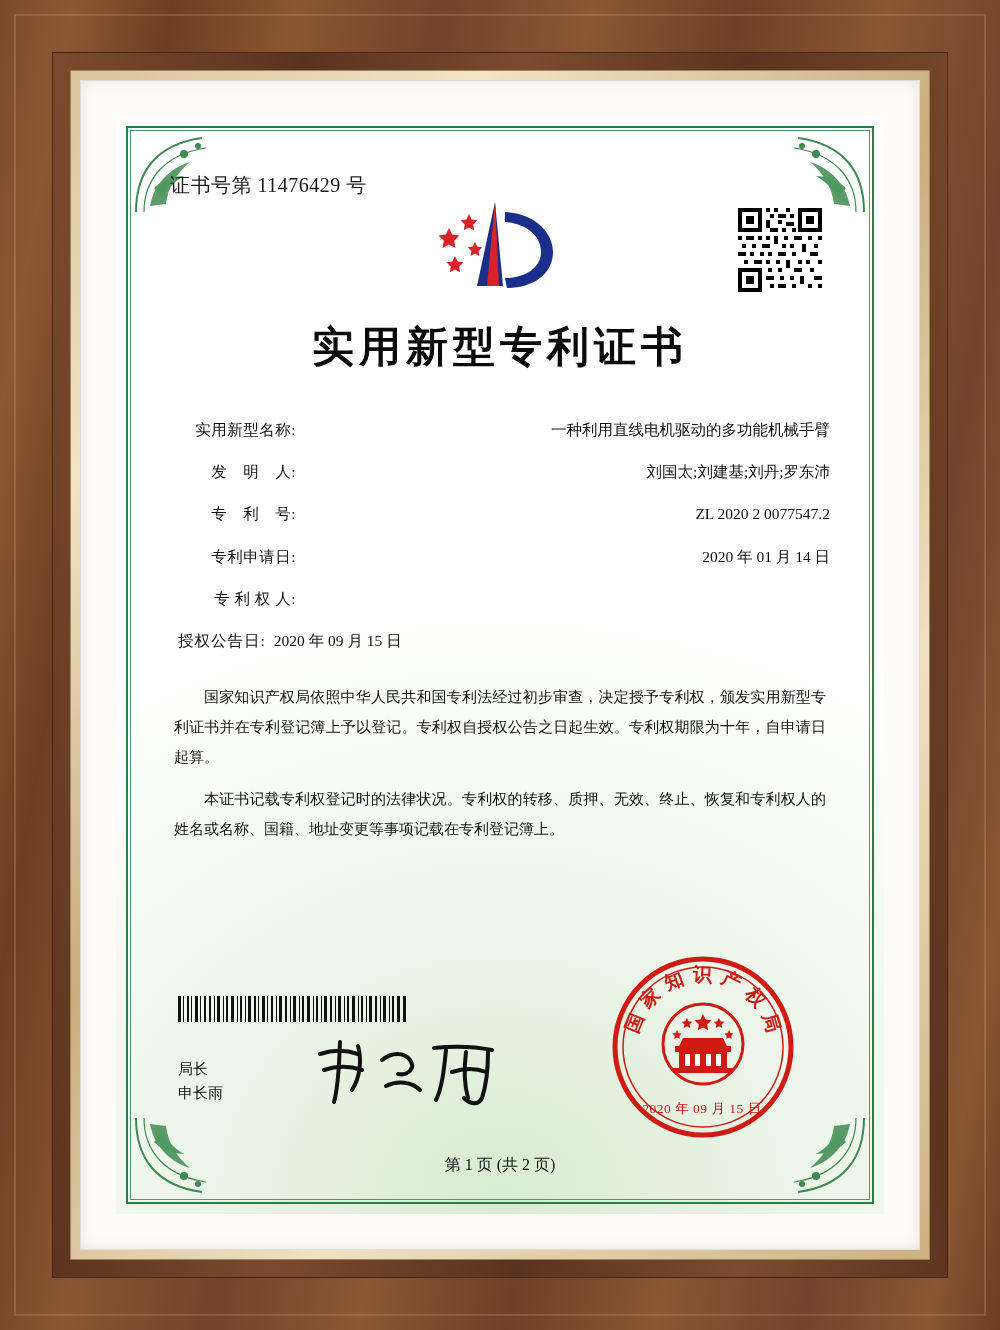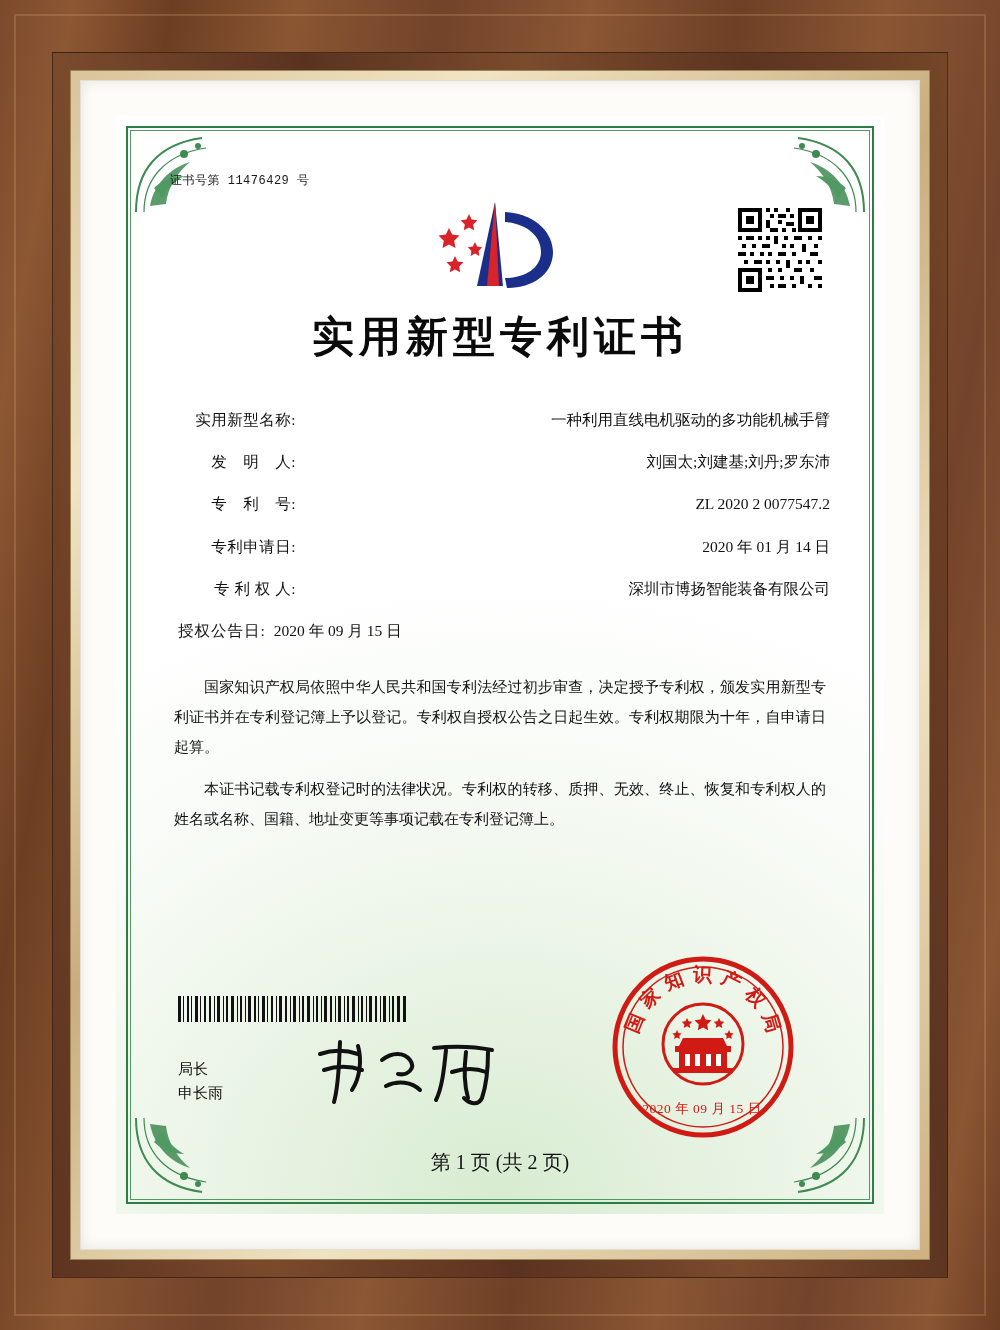--- a/index.html
+++ b/index.html
@@ -99,24 +99,24 @@
 
   
   .content {
     position: absolute;
     left: 0; top: 0; right: 0; bottom: 0;
     padding: 56px 54px 0 54px;
     box-sizing: border-box;
     color: #111;
   }
   .cert-no {
-    font-size: 12px;
+    font-size: 20px;
     letter-spacing: 0.5px;
     color: #1a1a1a;
-    font-family: Liberation Mono, monospace;
+    font-family: Liberation Serif, serif;
   }
   .qr {
     position: absolute;
     right: 58px;
     top: 88px;
     width: 92px;
     height: 92px;
   }
   .qr svg { display:block; }
 
@@ -216,21 +216,21 @@
     color: #d01a14;
     font-size: 13.5px;
     letter-spacing: 0.5px;
     font-family: "Liberation Serif", serif;
   }
   .page-num {
     position: absolute;
     left: 0; right: 0;
     bottom: 38px;
     text-align: center;
-    font-size: 20px;
+    font-size: 16px;
     color: #111;
   }
 </style>
 </head>
 <body>
 
 <div class="frame-outer">
   <div class="frame-bevel-hi"></div>
   <div class="frame-inner-dark"></div>
   <div class="frame-gold"></div>
@@ -392,21 +392,20 @@
           <div class="val">ZL 2020 2 0077547.2</div>
         </div>
 
         <div class="row">
           <div class="lbl">专利申请日:</div>
           <div class="val">2020 年 01 月 14 日</div>
         </div>
 
         <div class="row">
           <div class="lbl">专 利 权 人:</div>
-          <div class="val">深圳市博扬智能装备有限公司</div>
         </div>
 
 
         <div class="row-two">
           <div class="grp first">
             <span class="lbl-s">授权公告日:</span>
             <span class="val-s">2020 年 09 月 15 日</span>
           </div>
         </div>
 

